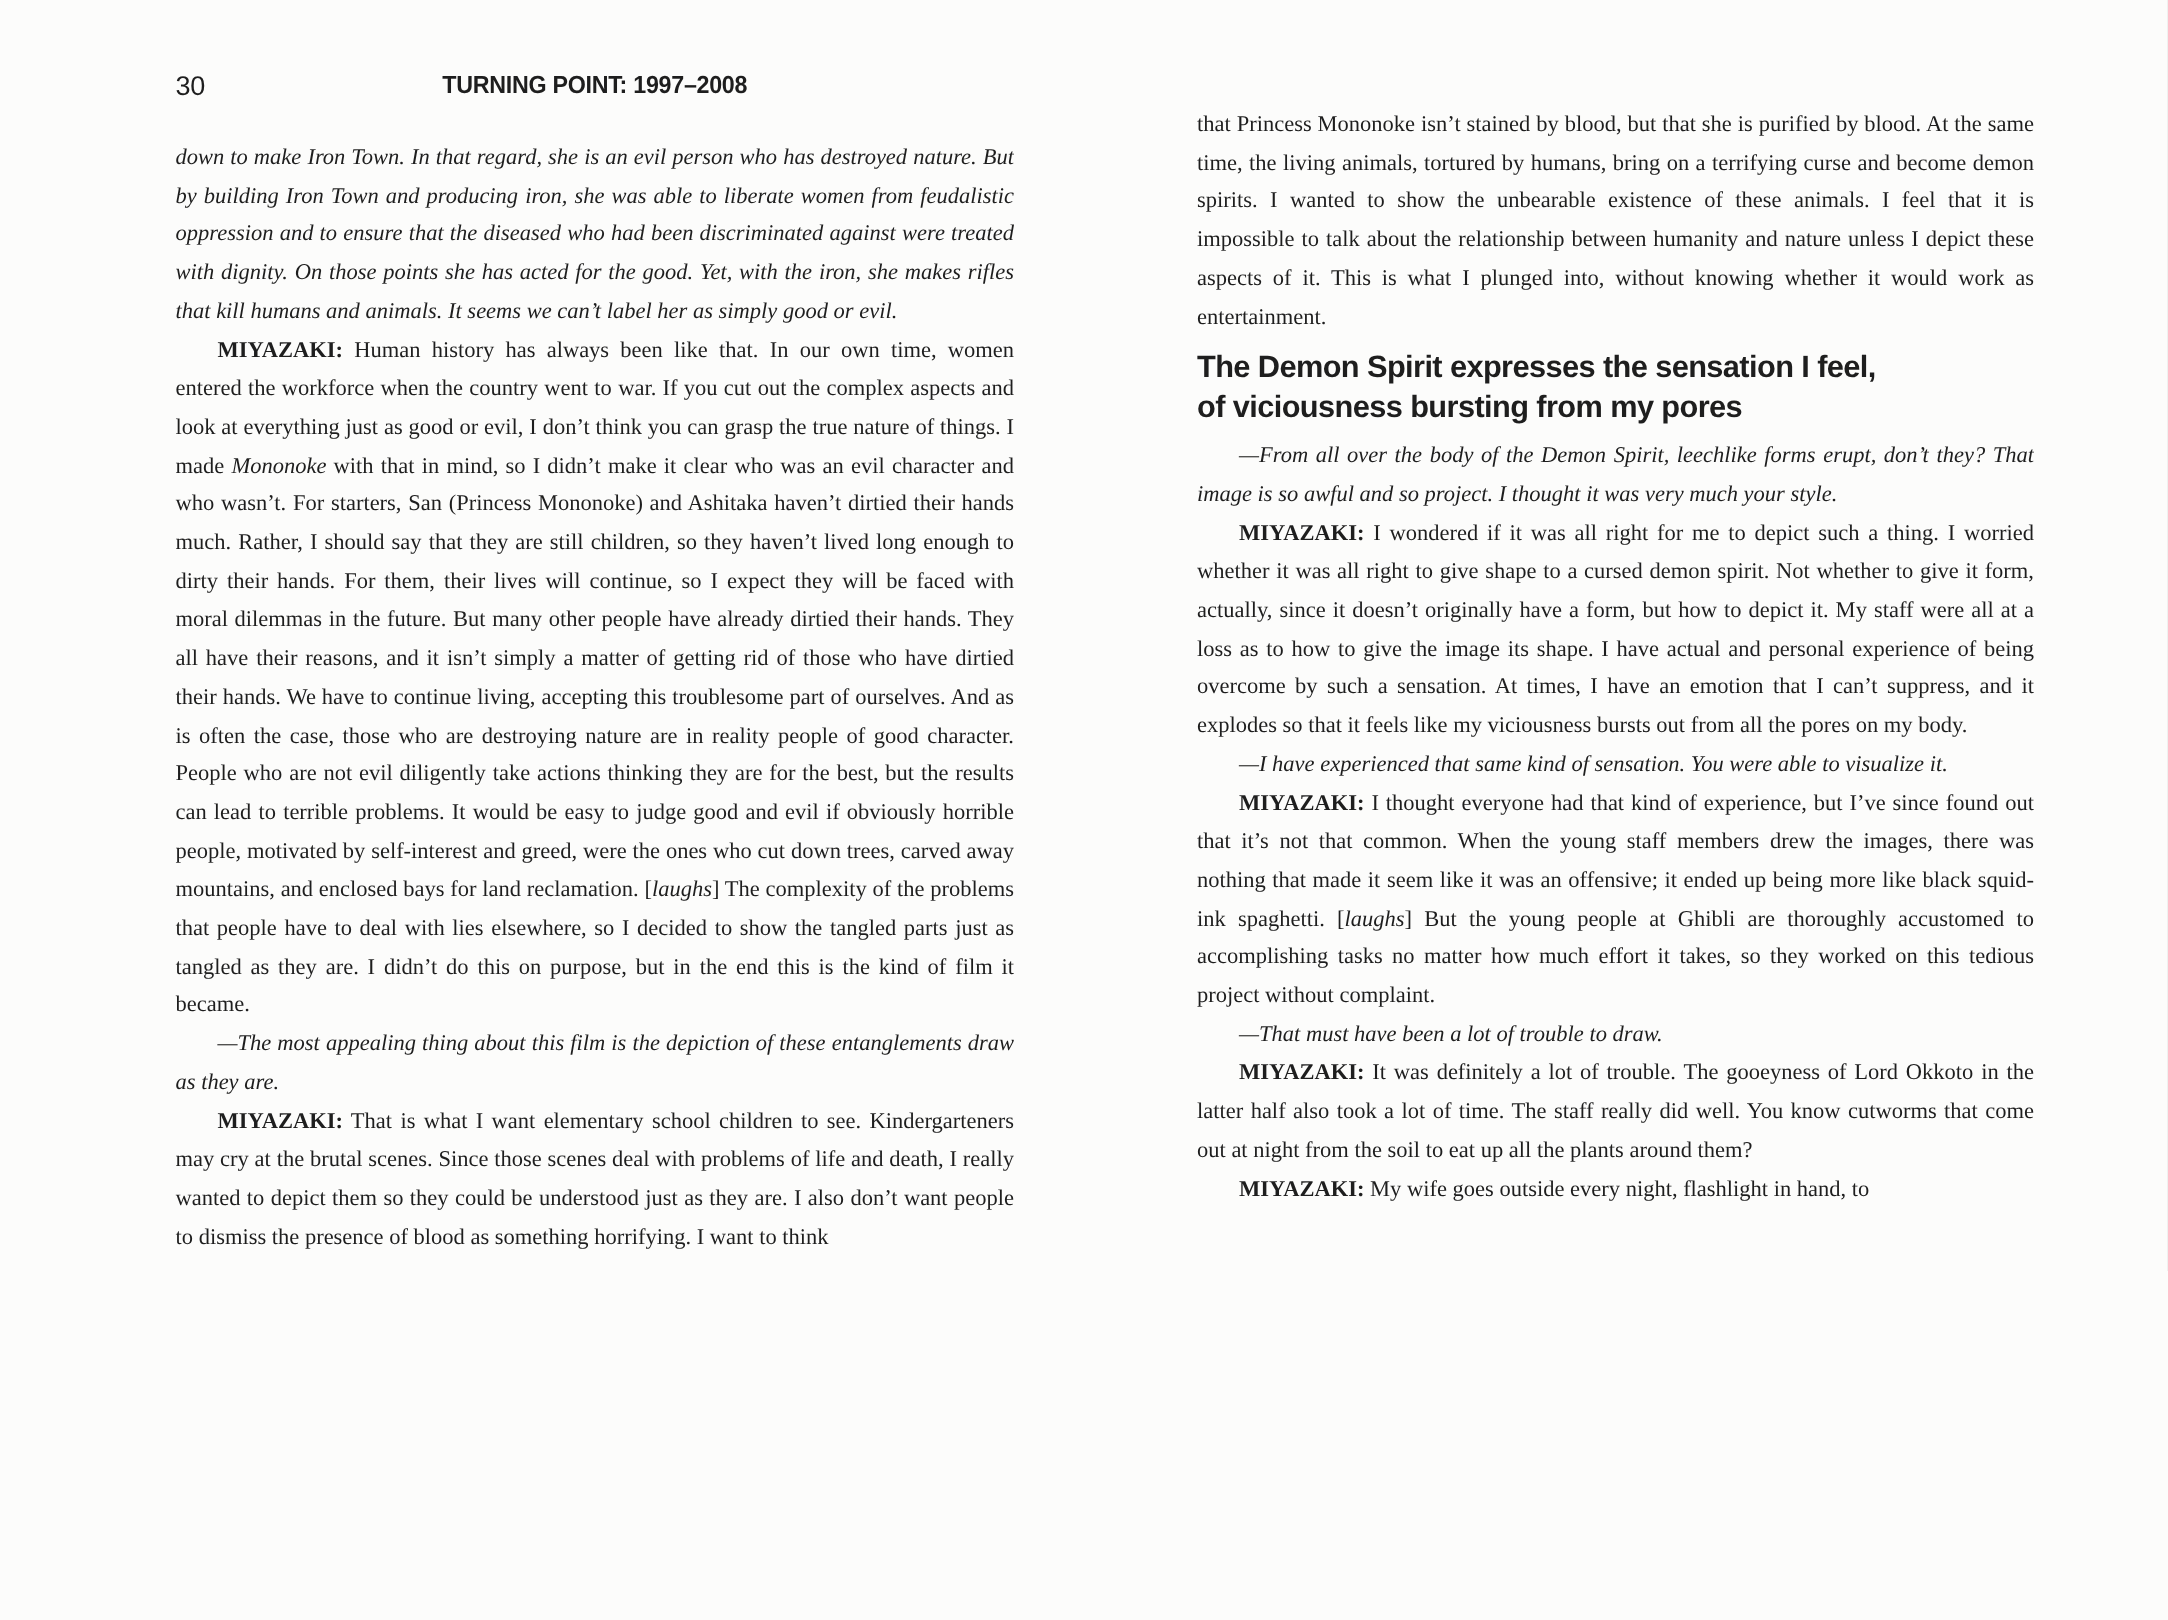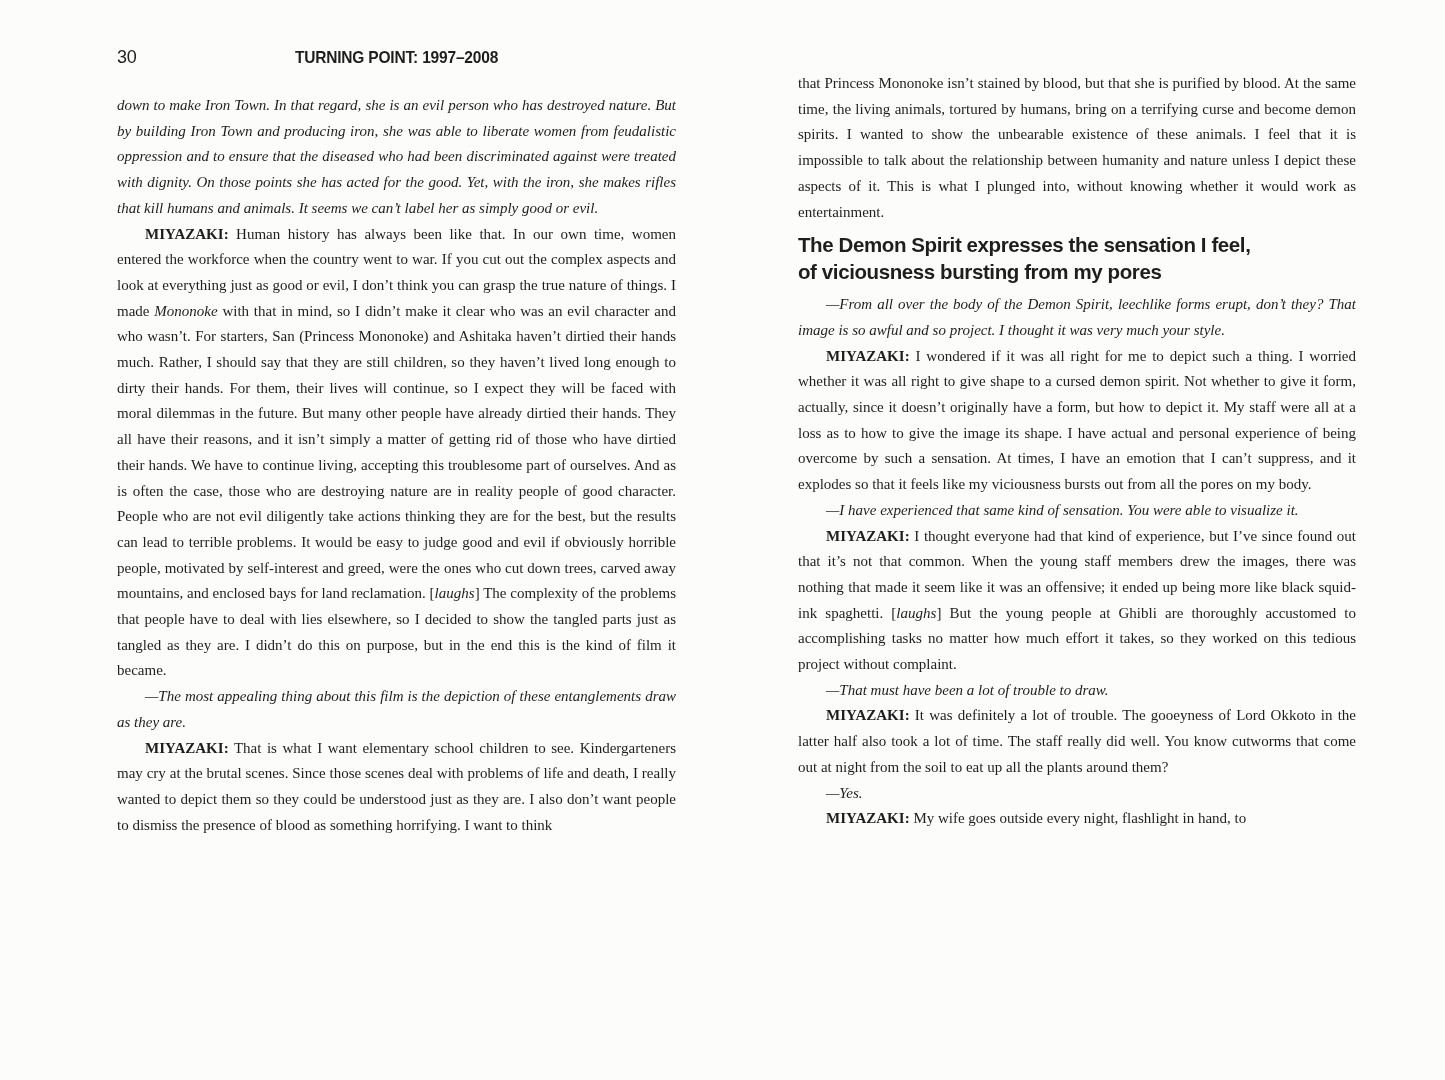--- a/index.html
+++ b/index.html
@@ -71,18 +71,17 @@
   <div class="page right">
     <div class="page-body">
         <p class="para cont">that Princess Mononoke isn’t stained by blood, but that she is purified by blood. At the same time, the living animals, tortured by humans, bring on a terrifying curse and become demon spirits. I wanted to show the unbearable existence of these animals. I feel that it is impossible to talk about the relationship between humanity and nature unless I depict these aspects of it. This is what I plunged into, without knowing whether it would work as entertainment.</p>
         <h2 class="subhead">The Demon Spirit expresses the sensation I feel,<br>of viciousness bursting from my pores</h2>
         <p class="para question">—From all over the body of the Demon Spirit, leechlike forms erupt, don’t they? That image is so awful and so project. I thought it was very much your style.</p>
         <p class="para speech"><b class="speaker">MIYAZAKI:</b> I wondered if it was all right for me to depict such a thing. I worried whether it was all right to give shape to a cursed demon spirit. Not whether to give it form, actually, since it doesn’t originally have a form, but how to depict it. My staff were all at a loss as to how to give the image its shape. I have actual and personal experience of being overcome by such a sensation. At times, I have an emotion that I can’t suppress, and it explodes so that it feels like my viciousness bursts out from all the pores on my body.</p>
         <p class="para question">—I have experienced that same kind of sensation. You were able to visualize it.</p>
         <p class="para speech"><b class="speaker">MIYAZAKI:</b> I thought everyone had that kind of experience, but I’ve since found out that it’s not that common. When the young staff members drew the images, there was nothing that made it seem like it was an offensive; it ended up being more like black squid-ink spaghetti. [<i>laughs</i>] But the young people at Ghibli are thoroughly accustomed to accomplishing tasks no matter how much effort it takes, so they worked on this tedious project without complaint.</p>
         <p class="para question">—That must have been a lot of trouble to draw.</p>
         <p class="para speech"><b class="speaker">MIYAZAKI:</b> It was definitely a lot of trouble. The gooeyness of Lord Okkoto in the latter half also took a lot of time. The staff really did well. You know cutworms that come out at night from the soil to eat up all the plants around them?</p>
-        <p class="para question">—Yes.</p>
         <p class="para speech"><b class="speaker">MIYAZAKI:</b> My wife goes outside every night, flashlight in hand, to</p>
       </div>
   </div>
 
 </div>
 
 </body></html>

